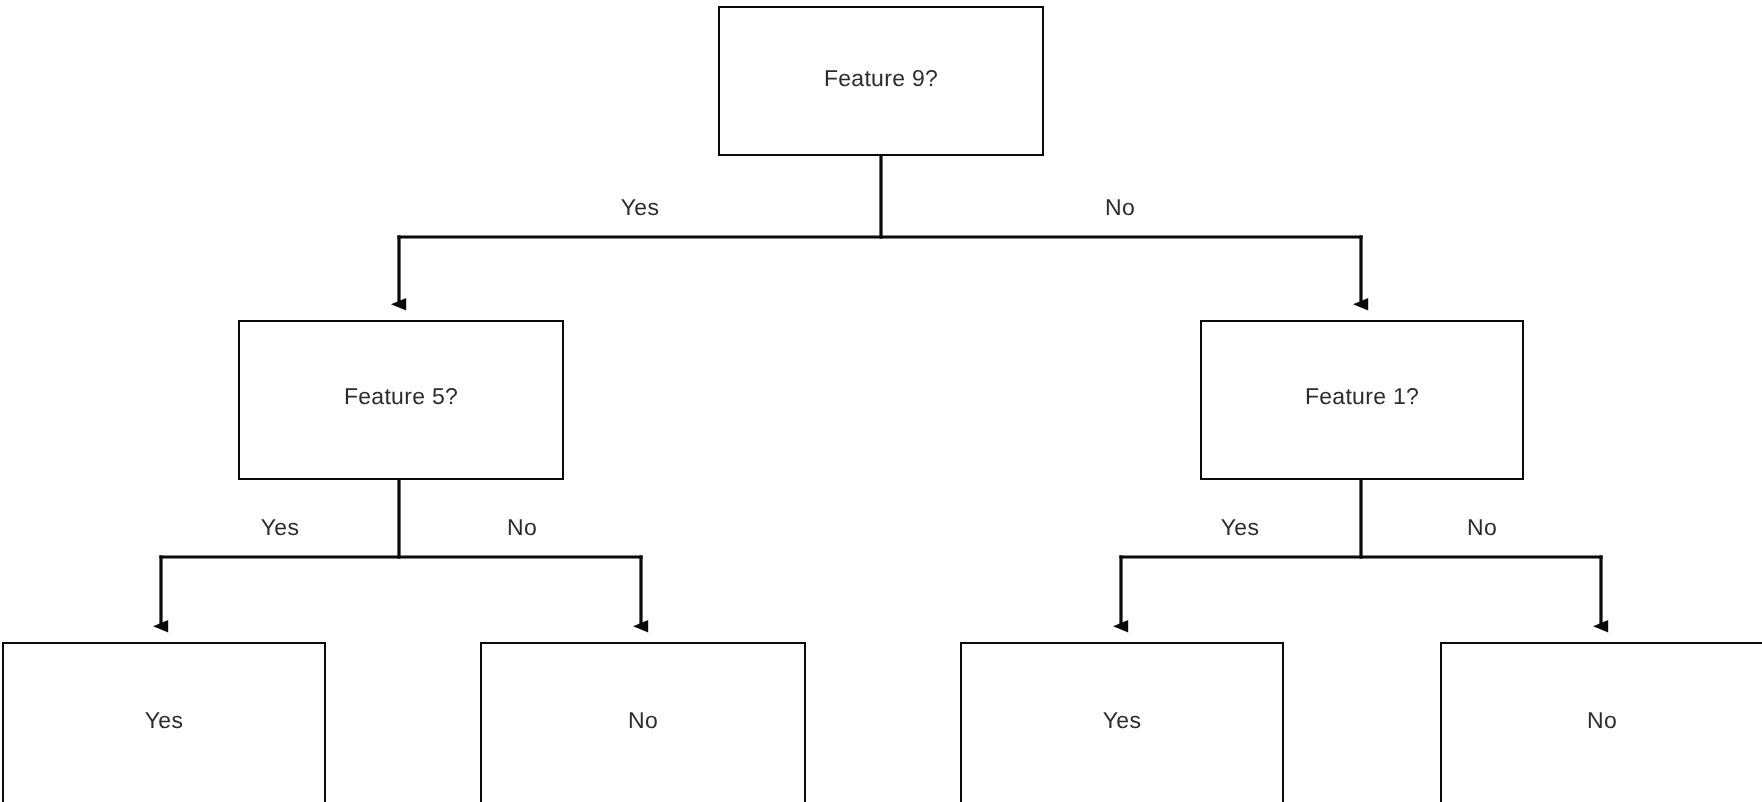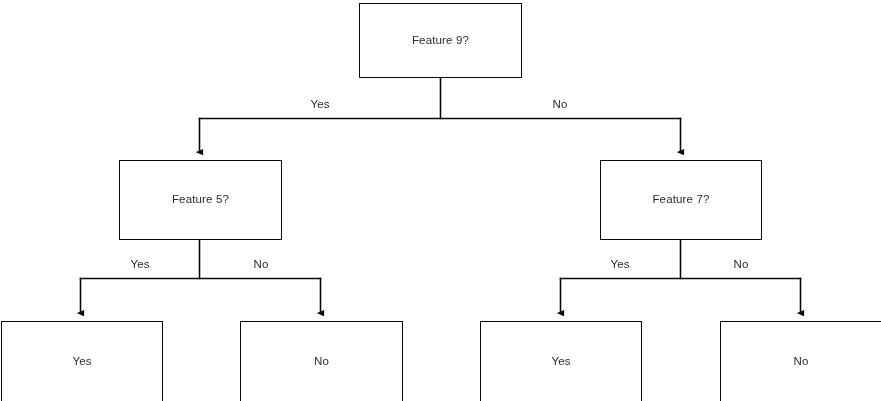--- a/index.html
+++ b/index.html
@@ -96,21 +96,21 @@
 
   <div class="node" style="left:359px; top:3px; width:163px; height:75px;">
     <span class="node-label">Feature 9?</span>
   </div>
 
   <div class="node" style="left:119px; top:160px; width:163px; height:80px;">
     <span class="node-label">Feature 5?</span>
   </div>
 
   <div class="node" style="left:600px; top:160px; width:162px; height:80px;">
-    <span class="node-label">Feature 7?</span>
+    <span class="node-label">Feature 1?</span>
   </div>
 
   <div class="node" style="left:1px; top:321px; width:162px; height:81px;">
     <span class="node-label">Yes</span>
   </div>
 
   <div class="node" style="left:240px; top:321px; width:163px; height:81px;">
     <span class="node-label">No</span>
   </div>
 

